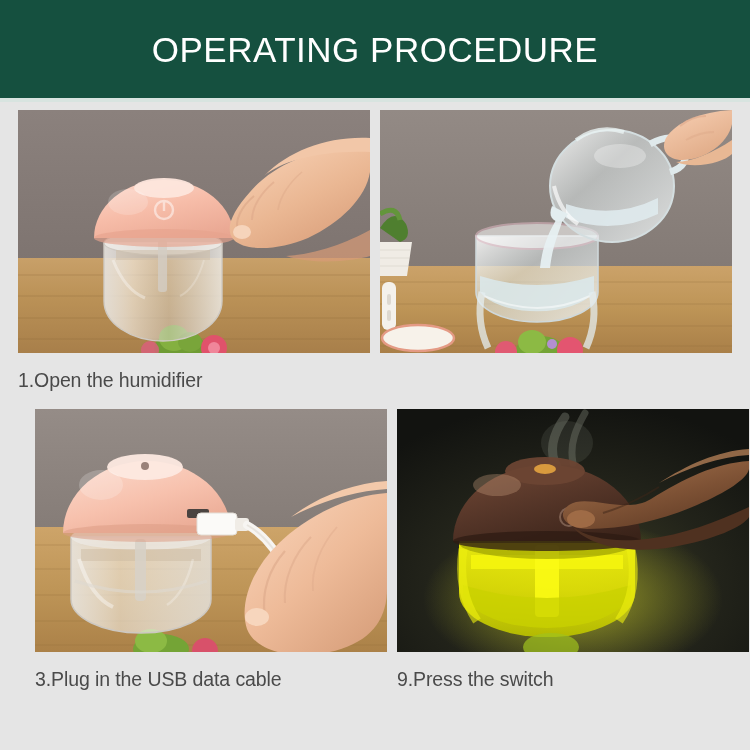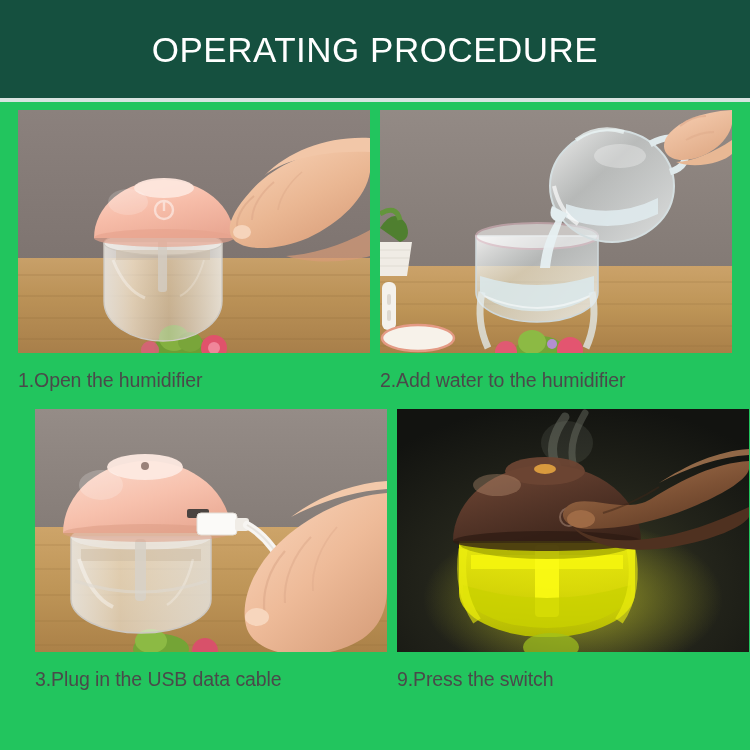--- a/index.html
+++ b/index.html
@@ -10,21 +10,21 @@
     width: 750px;
     height: 750px;
     background: #ffffff;
     font-family: "Liberation Sans", sans-serif;
     overflow: hidden;
   }
   .page {
     position: relative;
     width: 750px;
     height: 750px;
-    background: #22c55e;
+    background: #e5e5e5;
   }
 
   
   .header-banner {
     position: absolute;
     left: 0; top: 0;
     width: 750px;
     height: 98px;
     background: #15503f;
     display: flex;
@@ -265,21 +265,20 @@
             </g>
 
             <g>
               <path d="M352,0 C320,2 296,12 286,28 C280,40 288,50 302,50 C324,50 348,34 352,14 Z" fill="url(#p2skin2)"></path>
               <path d="M352,30 C334,42 312,52 296,52 C316,60 344,52 352,44 Z" fill="#e8b894"></path>
               <path d="M300,16 q12,-10 26,-10" stroke="#dda98a" stroke-width="2" fill="none" opacity="0.6"></path>
               <path d="M306,30 q14,-8 28,-8" stroke="#dda98a" stroke-width="1.8" fill="none" opacity="0.5"></path>
             </g>
           </svg>
         </div>
-        <div class="caption">2.Add water to the humidifier</div>
       </div>
     </div>
 
     <div class="step-row row-2">
 
       <div class="step-cell">
         <div class="photo">
           <svg viewBox="0 0 352 243" preserveAspectRatio="none">
             <defs>
               <linearGradient id="p3wall" x1="0" y1="0" x2="0" y2="1">

